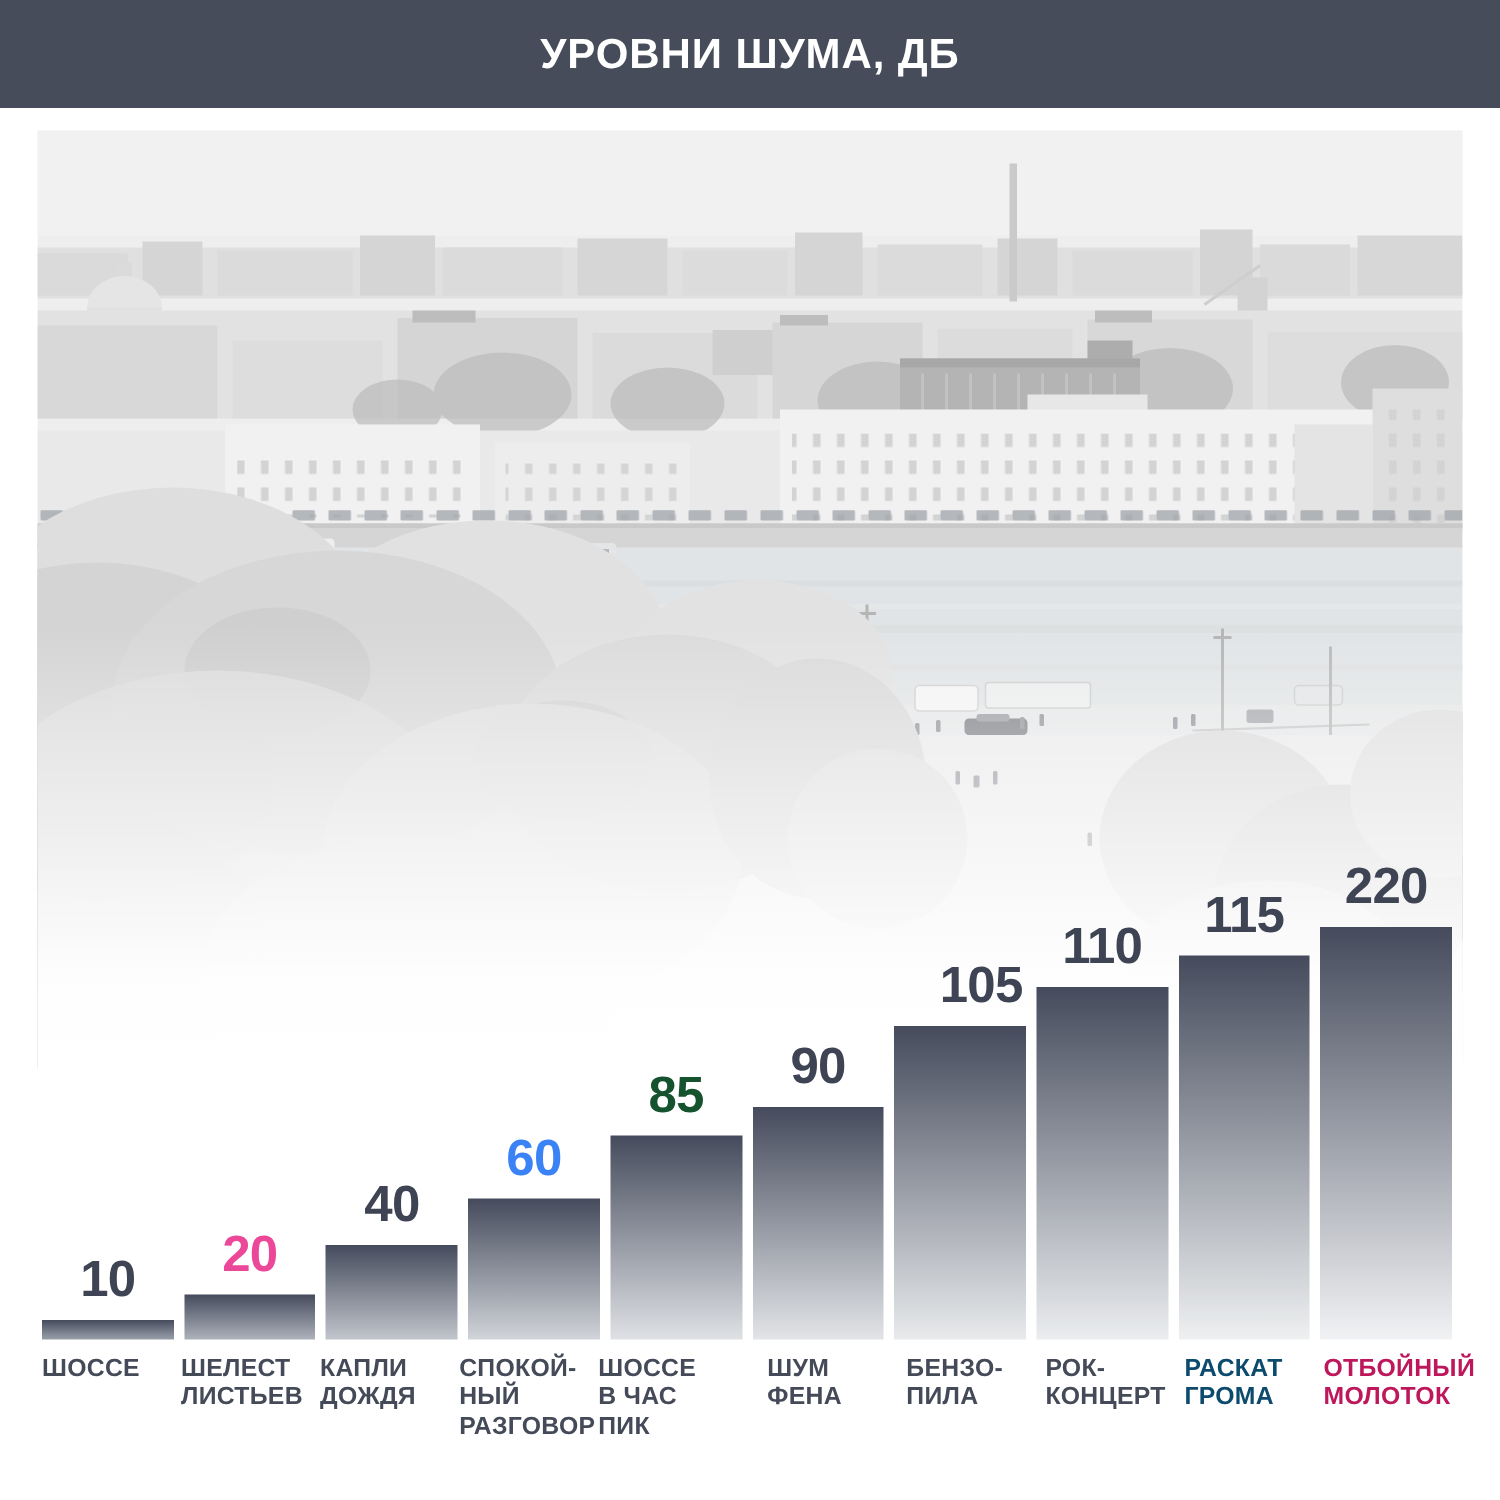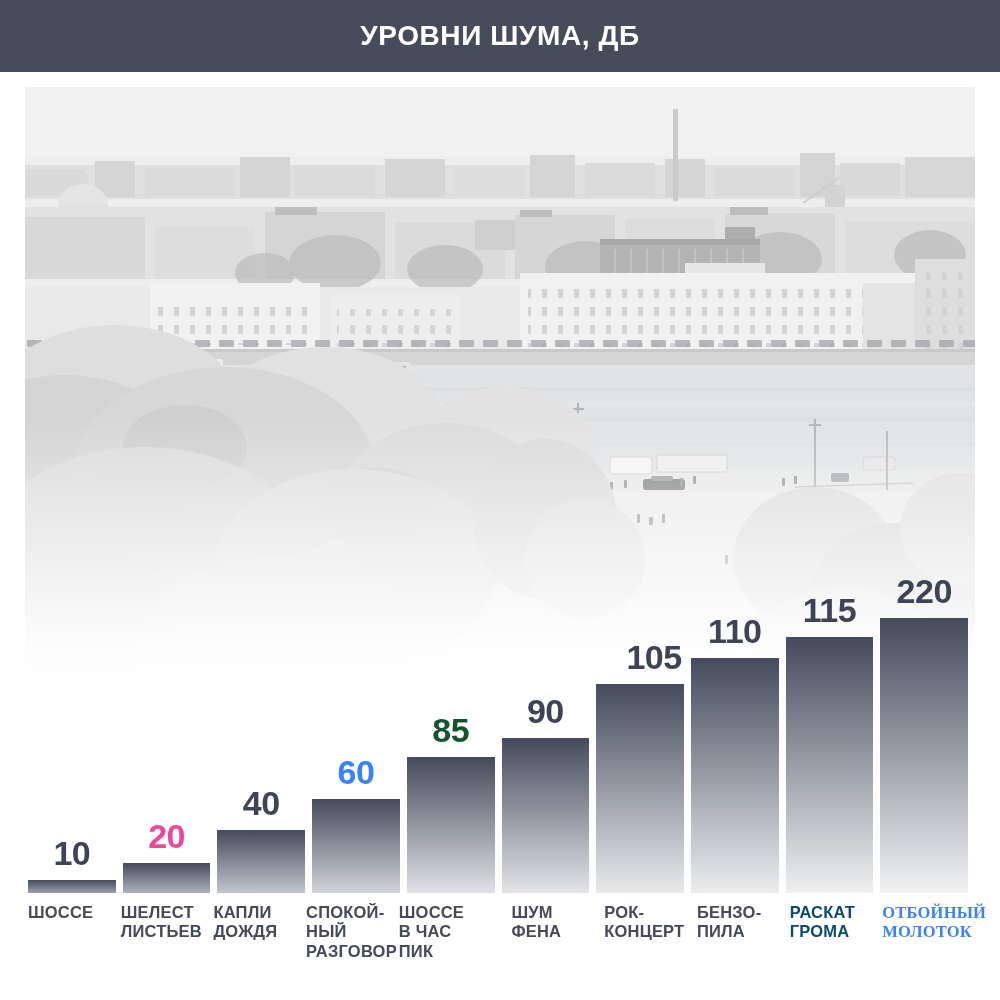--- a/index.html
+++ b/index.html
@@ -303,24 +303,24 @@
 ЛИСТЬЕВ</div>
         <div class="cat-label" style="color: rgb(68, 74, 88);">КАПЛИ
 ДОЖДЯ</div>
         <div class="cat-label" style="color: rgb(68, 74, 88);">СПОКОЙ-
 НЫЙ
 РАЗГОВОР</div>
         <div class="cat-label" style="color: rgb(68, 74, 88);">ШОССЕ
 В ЧАС ПИК</div>
         <div class="cat-label" style="color: rgb(68, 74, 88); margin-left: 20px;">ШУМ
 ФЕНА</div>
+        <div class="cat-label" style="color: rgb(68, 74, 88);">БЕНЗО-
+ПИЛА</div>
         <div class="cat-label" style="color: rgb(68, 74, 88);">РОК-
 КОНЦЕРТ</div>
-        <div class="cat-label" style="color: rgb(68, 74, 88);">БЕНЗО-
-ПИЛА</div>
         <div class="cat-label" style="color: #0c4a6e;">РАСКАТ
 ГРОМА</div>
-        <div class="cat-label" style="color: #3b82f6; font-family: Liberation Serif, serif;">ОТБОЙНЫЙ
+        <div class="cat-label" style="color: #be185d;">ОТБОЙНЫЙ
 МОЛОТОК</div>
       </div>
   </div>
 
 </div>
 
 </body></html>

